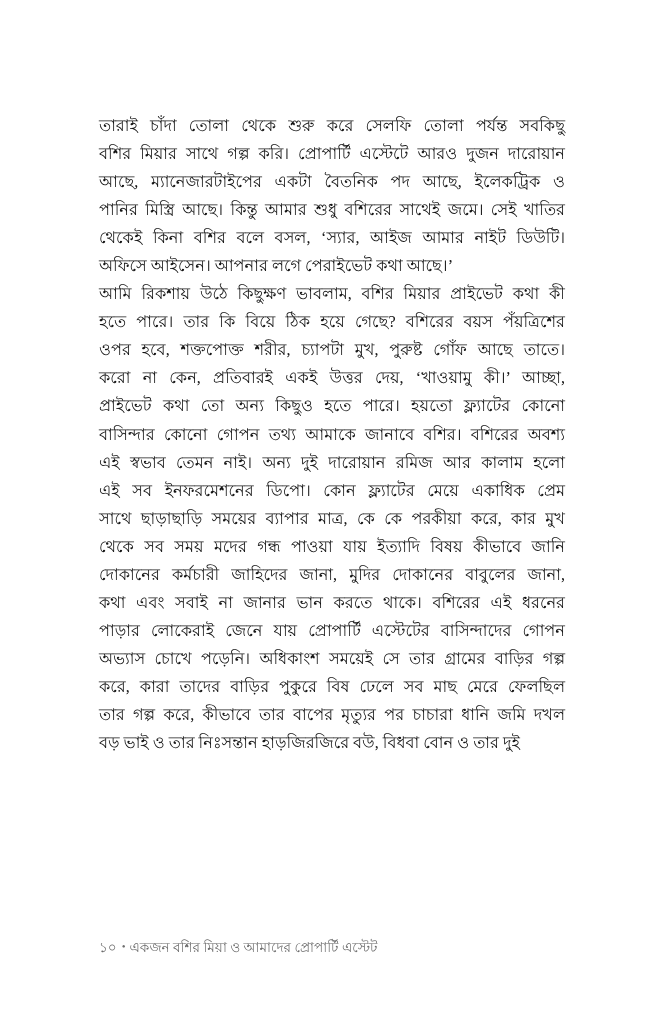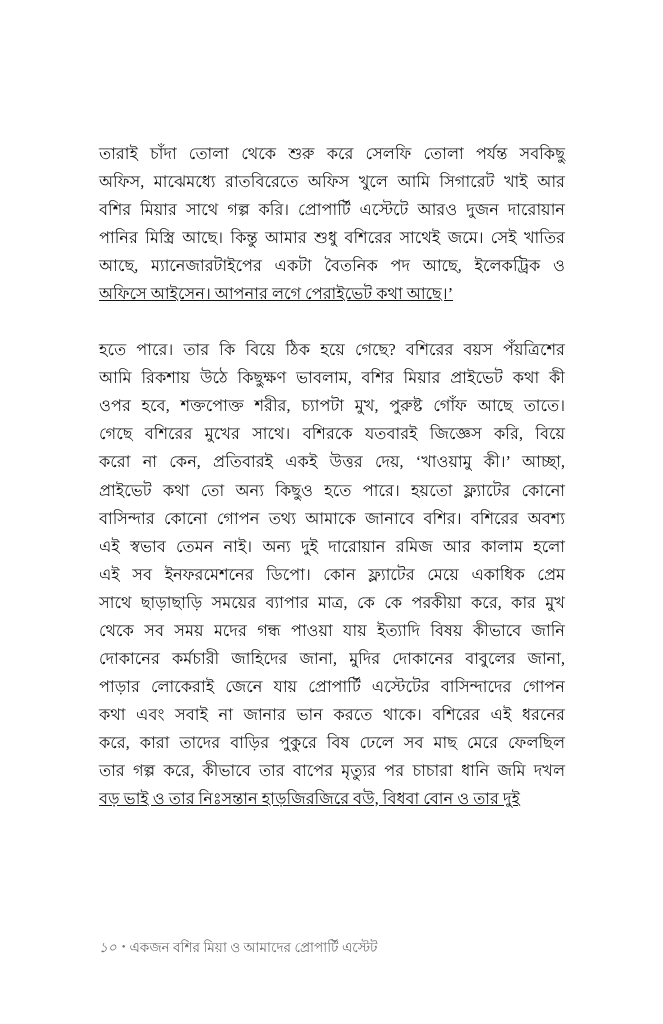--- a/index.html
+++ b/index.html
@@ -25,50 +25,47 @@
     text-align-last: justify;
     white-space: nowrap;
     font-family: "Liberation Serif", "DejaVu Serif", serif;
     font-size: 16.2px;
     line-height: 28.05px;
     color: #141414;
   }
   .line.last {
     text-align-last: left;
     text-align: center;
-    text-decoration: underline;
   }
 
   .lines-wrap {
     position: absolute;
     left: 99px;
     top: 112px;
     width: 466px;
   }
 
   .para-block {
     display: block;
-    margin-top: 28px;
   }
 
   .footer {
     position: absolute;
     left: 99px;
     top: 936px;
     width: 466px;
     font-family: "Liberation Serif", "DejaVu Serif", serif;
     font-size: 13.6px;
     line-height: 20px;
     color: #6d6d6d;
     white-space: nowrap;
   }
 
   .footer .pg-num {
     display: inline;
-    font-style: italic;
   }
 
   .footer .sep {
     display: inline;
     padding: 0 4px 0 5px;
     font-size: 11px;
     vertical-align: 2px;
   }
 
   .footer .book-title {
@@ -78,41 +75,41 @@
 </style>
 </head>
 <body>
 
 <div class="page">
 
   <div class="lines-wrap">
 
     <div class="para-block" id="paragraph-1">
         <span class="line">তারাই চাঁদা তোলা থেকে শুরু করে সেলফি তোলা পর্যন্ত সবকিছু</span>
-        <span class="line">অফিস, মাঝেমধ্যে রাতবিরেতে অফিস খুলে আমি সিগারেট খাই আর</span>
         <span class="line">বশির মিয়ার সাথে গল্প করি। প্রোপার্টি এস্টেটে আরও দুজন দারোয়ান</span>
+        <span class="line">আছে, ম্যানেজারটাইপের একটা বৈতনিক পদ আছে, ইলেকট্রিক ও</span>
         <span class="line">পানির মিস্ত্রি আছে। কিন্তু আমার শুধু বশিরের সাথেই জমে। সেই খাতির</span>
-        <span class="line">আছে, ম্যানেজারটাইপের একটা বৈতনিক পদ আছে, ইলেকট্রিক ও</span>
+        <span class="line">থেকেই কিনা বশির বলে বসল, ‘স্যার, আইজ আমার নাইট ডিউটি।</span>
         <span class="line last">অফিসে আইসেন। আপনার লগে পেরাইভেট কথা আছে।’</span>
       </div>
     <div class="para-block" id="paragraph-2">
+        <span class="line">আমি রিকশায় উঠে কিছুক্ষণ ভাবলাম, বশির মিয়ার প্রাইভেট কথা কী</span>
         <span class="line">হতে পারে। তার কি বিয়ে ঠিক হয়ে গেছে? বশিরের বয়স পঁয়ত্রিশের</span>
-        <span class="line">আমি রিকশায় উঠে কিছুক্ষণ ভাবলাম, বশির মিয়ার প্রাইভেট কথা কী</span>
         <span class="line">ওপর হবে, শক্তপোক্ত শরীর, চ্যাপটা মুখ, পুরুষ্ট গোঁফ আছে তাতে।</span>
-        <span class="line">গেছে বশিরের মুখের সাথে। বশিরকে যতবারই জিজ্ঞেস করি, বিয়ে</span>
         <span class="line">করো না কেন, প্রতিবারই একই উত্তর দেয়, ‘খাওয়ামু কী।’ আচ্ছা,</span>
         <span class="line">প্রাইভেট কথা তো অন্য কিছুও হতে পারে। হয়তো ফ্ল্যাটের কোনো</span>
         <span class="line">বাসিন্দার কোনো গোপন তথ্য আমাকে জানাবে বশির। বশিরের অবশ্য</span>
         <span class="line">এই স্বভাব তেমন নাই। অন্য দুই দারোয়ান রমিজ আর কালাম হলো</span>
         <span class="line">এই সব ইনফরমেশনের ডিপো। কোন ফ্ল্যাটের মেয়ে একাধিক প্রেম</span>
         <span class="line">সাথে ছাড়াছাড়ি সময়ের ব্যাপার মাত্র, কে কে পরকীয়া করে, কার মুখ</span>
         <span class="line">থেকে সব সময় মদের গন্ধ পাওয়া যায় ইত্যাদি বিষয় কীভাবে জানি</span>
         <span class="line">দোকানের কর্মচারী জাহিদের জানা, মুদির দোকানের বাবুলের জানা,</span>
+        <span class="line">কথা এবং সবাই না জানার ভান করতে থাকে। বশিরের এই ধরনের</span>
         <span class="line">পাড়ার লোকেরাই জেনে যায় প্রোপার্টি এস্টেটের বাসিন্দাদের গোপন</span>
-        <span class="line">কথা এবং সবাই না জানার ভান করতে থাকে। বশিরের এই ধরনের</span>
+        <span class="line">অভ্যাস চোখে পড়েনি। অধিকাংশ সময়েই সে তার গ্রামের বাড়ির গল্প</span>
         <span class="line">করে, কারা তাদের বাড়ির পুকুরে বিষ ঢেলে সব মাছ মেরে ফেলছিল</span>
         <span class="line">তার গল্প করে, কীভাবে তার বাপের মৃত্যুর পর চাচারা ধানি জমি দখল</span>
         <span class="line last">বড় ভাই ও তার নিঃসন্তান হাড়জিরজিরে বউ, বিধবা বোন ও তার দুই</span>
       </div>
 
   </div>
 
   <div class="footer">
     <span class="pg-num">১০</span><span class="sep">•</span><span class="book-title">একজন বশির মিয়া ও আমাদের প্রোপার্টি এস্টেট</span>
   </div>

